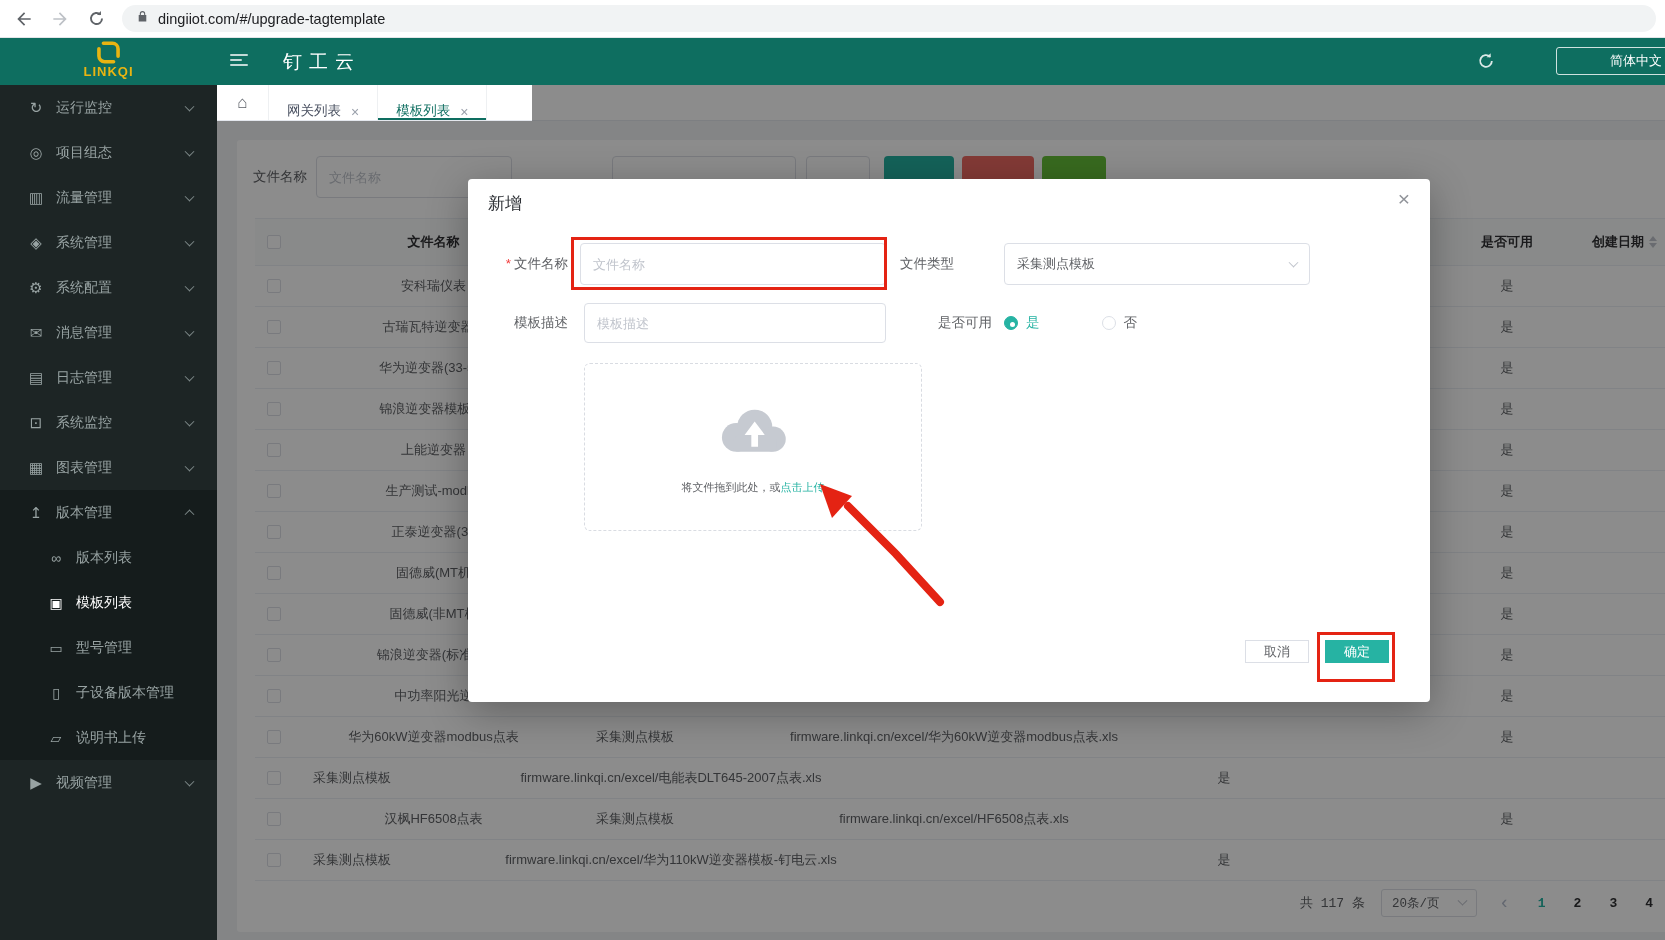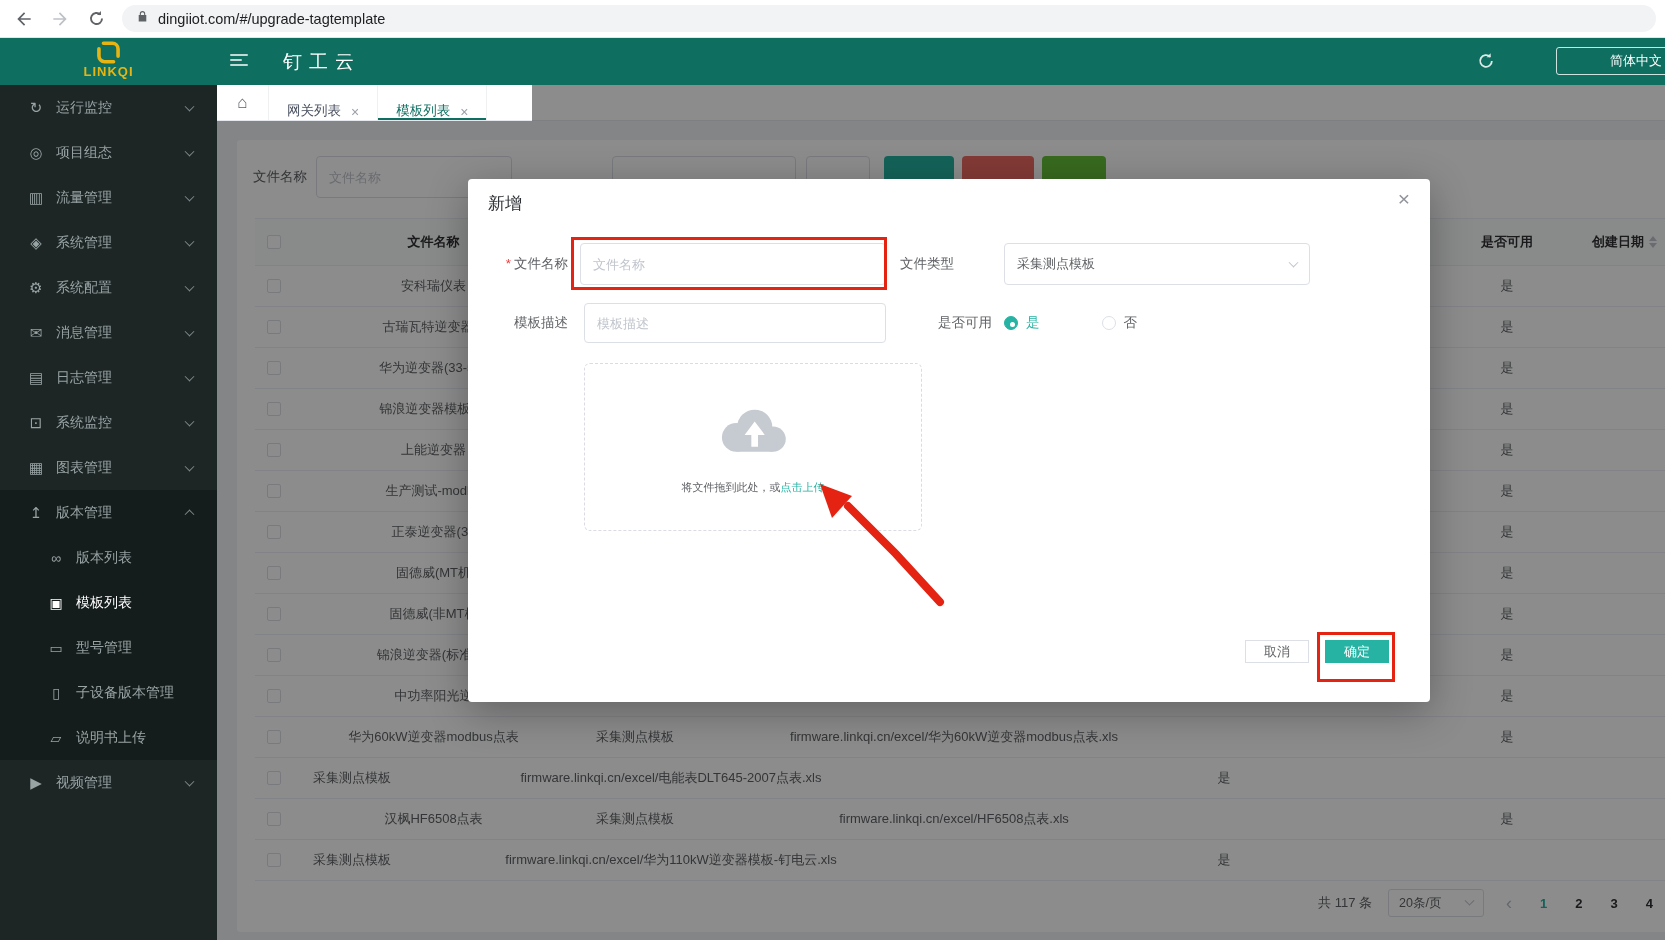--- a/index.html
+++ b/index.html
@@ -75,21 +75,21 @@
   .c-desc { width:244px; }
   .c-avail { width:100px; }
   .c-date { width:135px; position:relative; }
   .cb { width:14px; height:14px; border:1px solid #dcdfe6; border-radius:2px; background:#fff; cursor:pointer; }
   .sort-ico { display:inline-flex; flex-direction:column; margin-left:5px; }
   .sort-ico i { width:0; height:0; border-left:4px solid transparent; border-right:4px solid transparent; display:block; }
   .sort-ico .s-up { border-bottom:5px solid #c0c4cc; margin-bottom:2px; }
   .sort-ico .s-dn { border-top:5px solid #c0c4cc; }
 
   
-  .pagination { position:absolute; right:12px; top:768px; height:28px; display:flex; align-items:center; font-size:13px; color:#606266; }
+  .pagination { position:absolute; right:12px; top:768px; height:28px; display:flex; align-items:center; font-size:13px; color:#606266;font-family:Liberation Mono, monospace; }
   .pg-total { margin-right:16px; }
   .pg-size { width:96px; height:28px; border:1px solid #dcdfe6; border-radius:3px; display:flex; align-items:center; justify-content:space-between; padding:0 10px; font-size:12.5px; cursor:pointer; }
   .pg-size .chev { position:static; border-color:#c0c4cc; transform:rotate(45deg) translate(-2px,-2px); }
   .pg-prev { margin-left:22px; color:#b4bccc; font-size:18px; cursor:pointer; }
   .pg-num { margin-left:28px; font-weight:bold; color:#303133; cursor:pointer; }
   .pg-num.active { color:#26b3a3; }
 
   
   .overlay-main { position:absolute; left:217px; top:121px; right:0; bottom:0; background:rgba(0,0,0,.45); z-index:30; }
   .overlay-tabs { position:absolute; left:532px; top:85px; width:1133px; height:36px; background:rgba(0,0,0,.45); z-index:30; }

